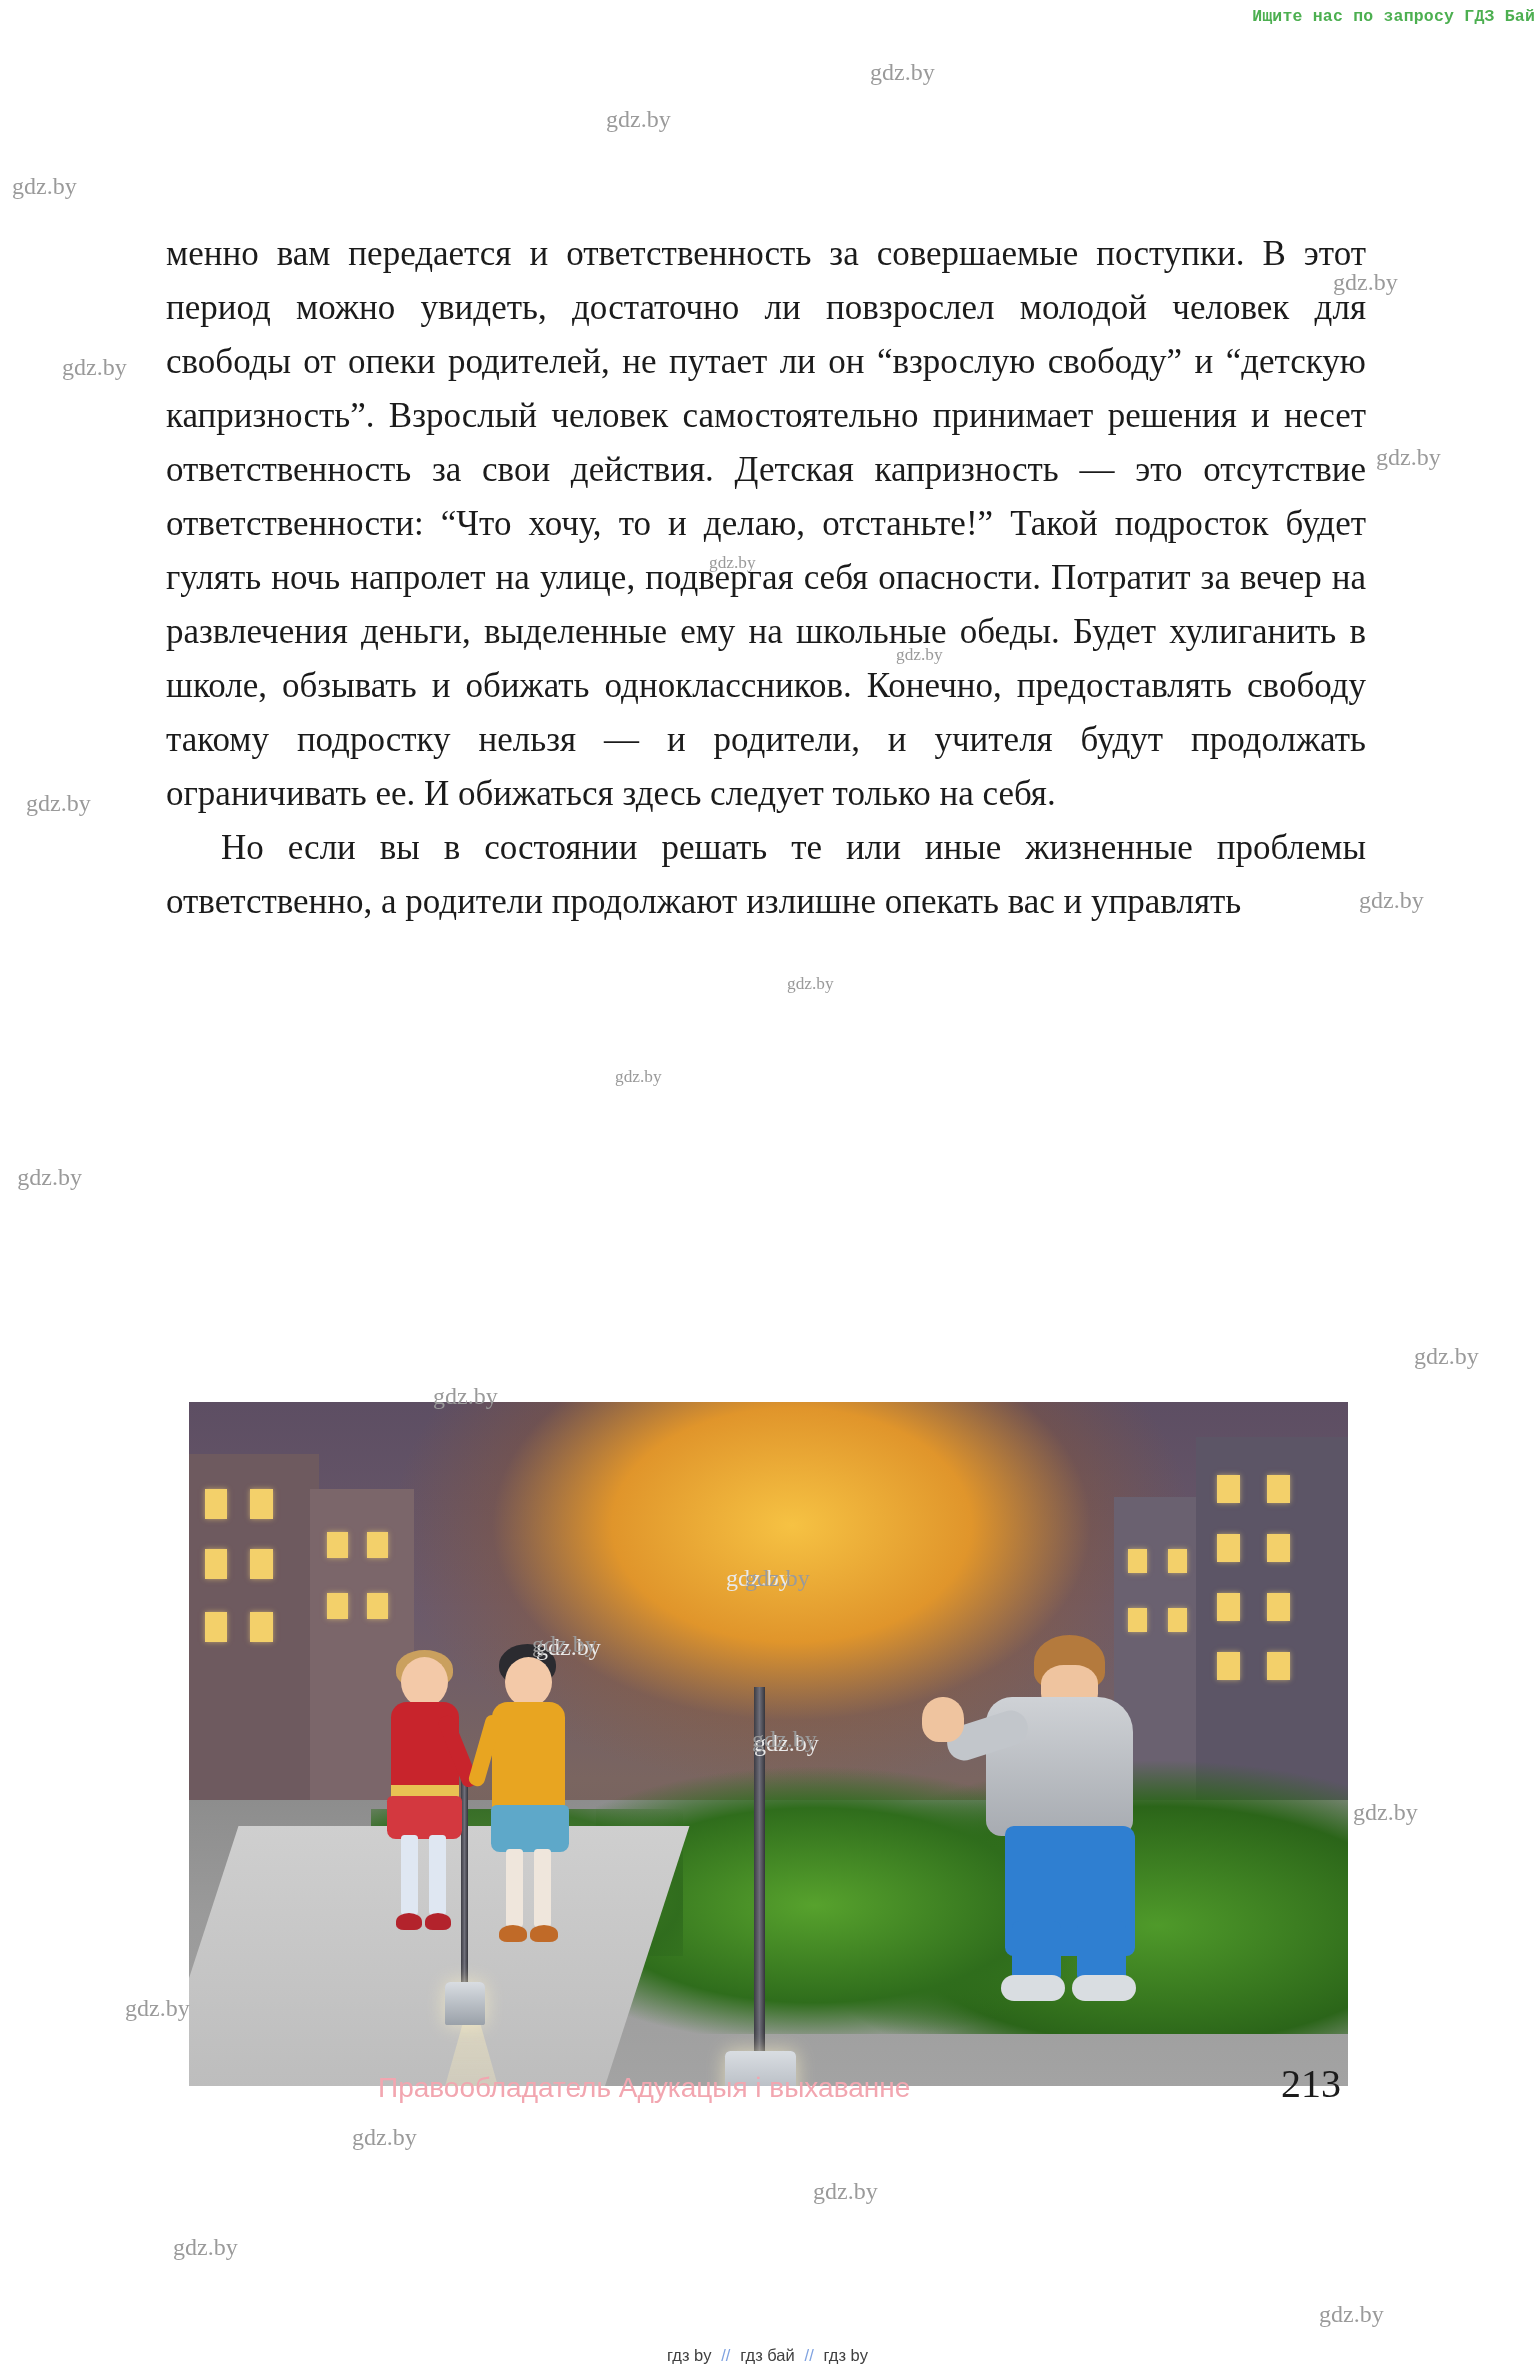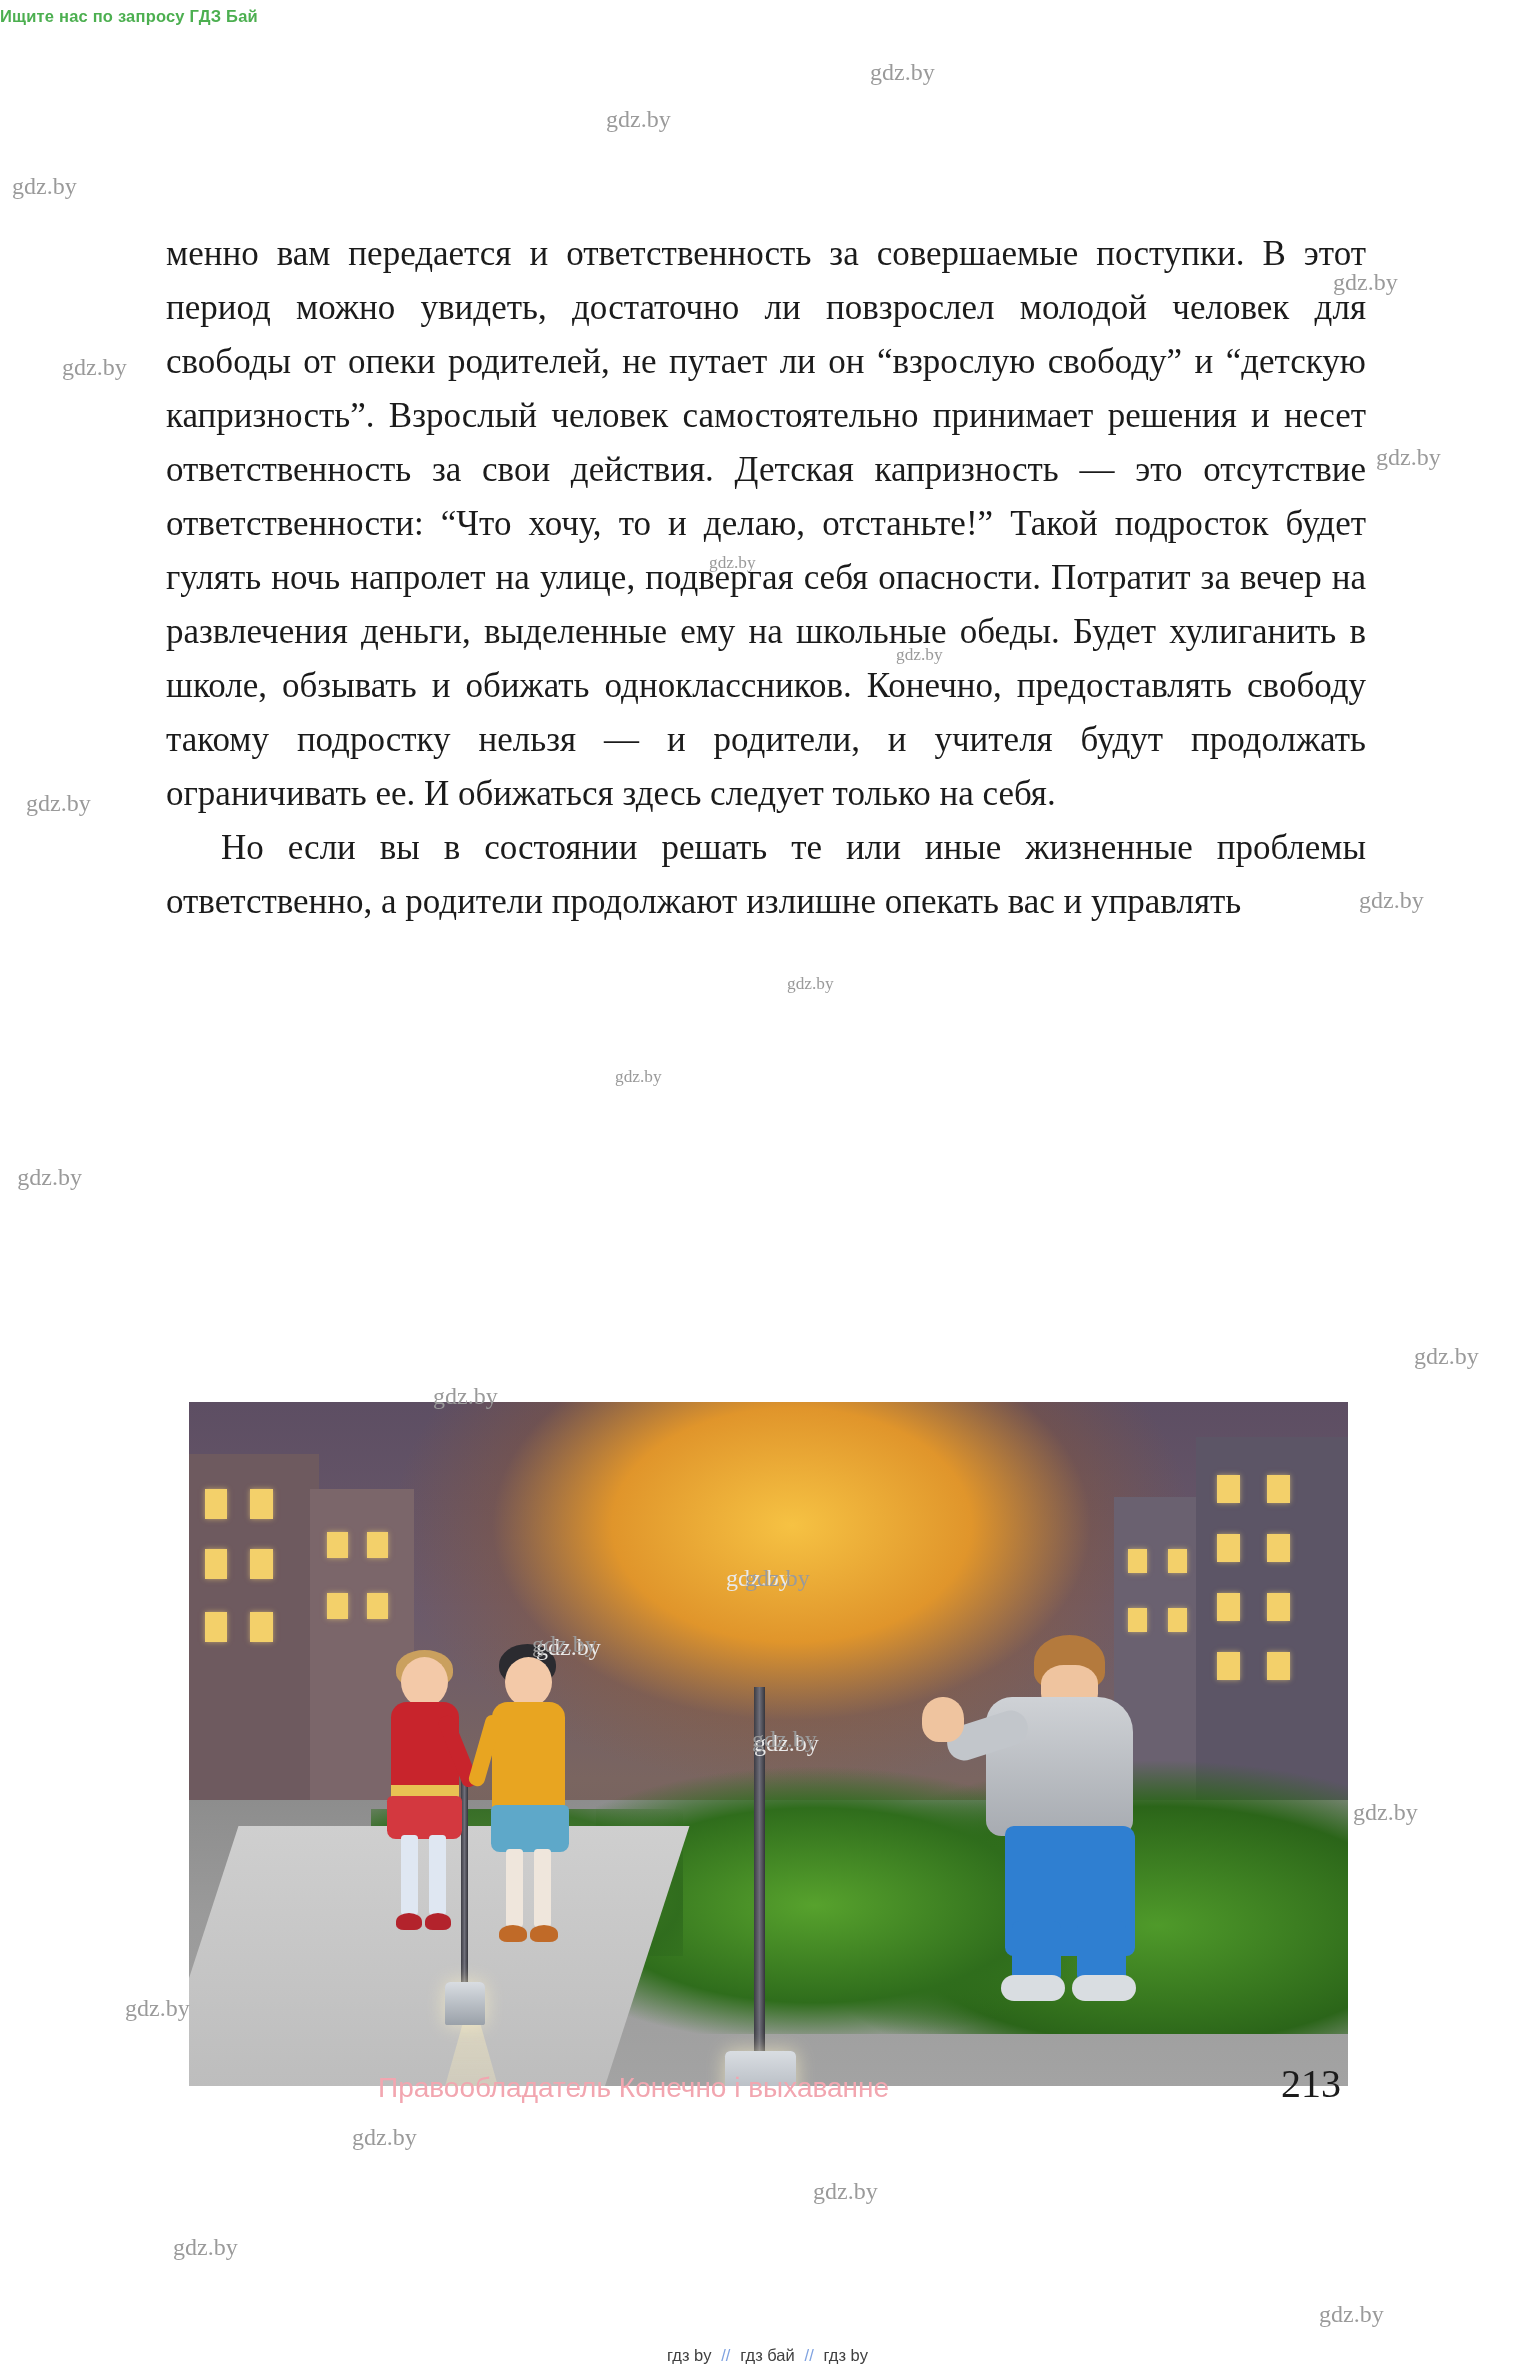--- a/index.html
+++ b/index.html
@@ -14,22 +14,22 @@
     overflow: hidden;
     font-family: "Liberation Serif", serif;
   }
 
   
   .top-banner {
     position: absolute;
     top: 7px;
     left: 0;
     width: 100%;
-    text-align: left;
-    font-family: Liberation Sans, sans-serif;
+    text-align: right;
+    font-family: Liberation Mono, monospace;
     font-size: 16.5px;
     font-weight: bold;
     color: #4caf50;
     letter-spacing: 0.2px;
   }
 
   
   .bottom-banner {
     position: absolute;
     bottom: 12px;
@@ -334,21 +334,21 @@
       <div class="legj b"></div>
       <div class="shoe a"></div>
       <div class="shoe b"></div>
     </div>
 
     <div class="wm onimg med" style="left:537px;top:163px;">gdz.by</div>
     <div class="wm onimg med" style="left:347px;top:232px;">gdz.by</div>
     <div class="wm onimg med" style="left:565px;top:328px;">gdz.by</div>
   </div>
 
-  <div class="copyright">Правообладатель Конечно і выхаванне</div>
+  <div class="copyright">Правообладатель Адукацыя і выхаванне</div>
   <div class="page-number">213</div>
 </div>
 
 <div id="wm-layer">
     <div class="wm med" style="left: 870px; top: 59px;">gdz.by</div>
     <div class="wm med" style="left: 606px; top: 106px;">gdz.by</div>
     <div class="wm med" style="left: 12px; top: 173px;">gdz.by</div>
     <div class="wm med" style="left: 1333px; top: 269px;">gdz.by</div>
     <div class="wm med" style="left: 62px; top: 354px;">gdz.by</div>
     <div class="wm med" style="left: 1376px; top: 444px;">gdz.by</div>

